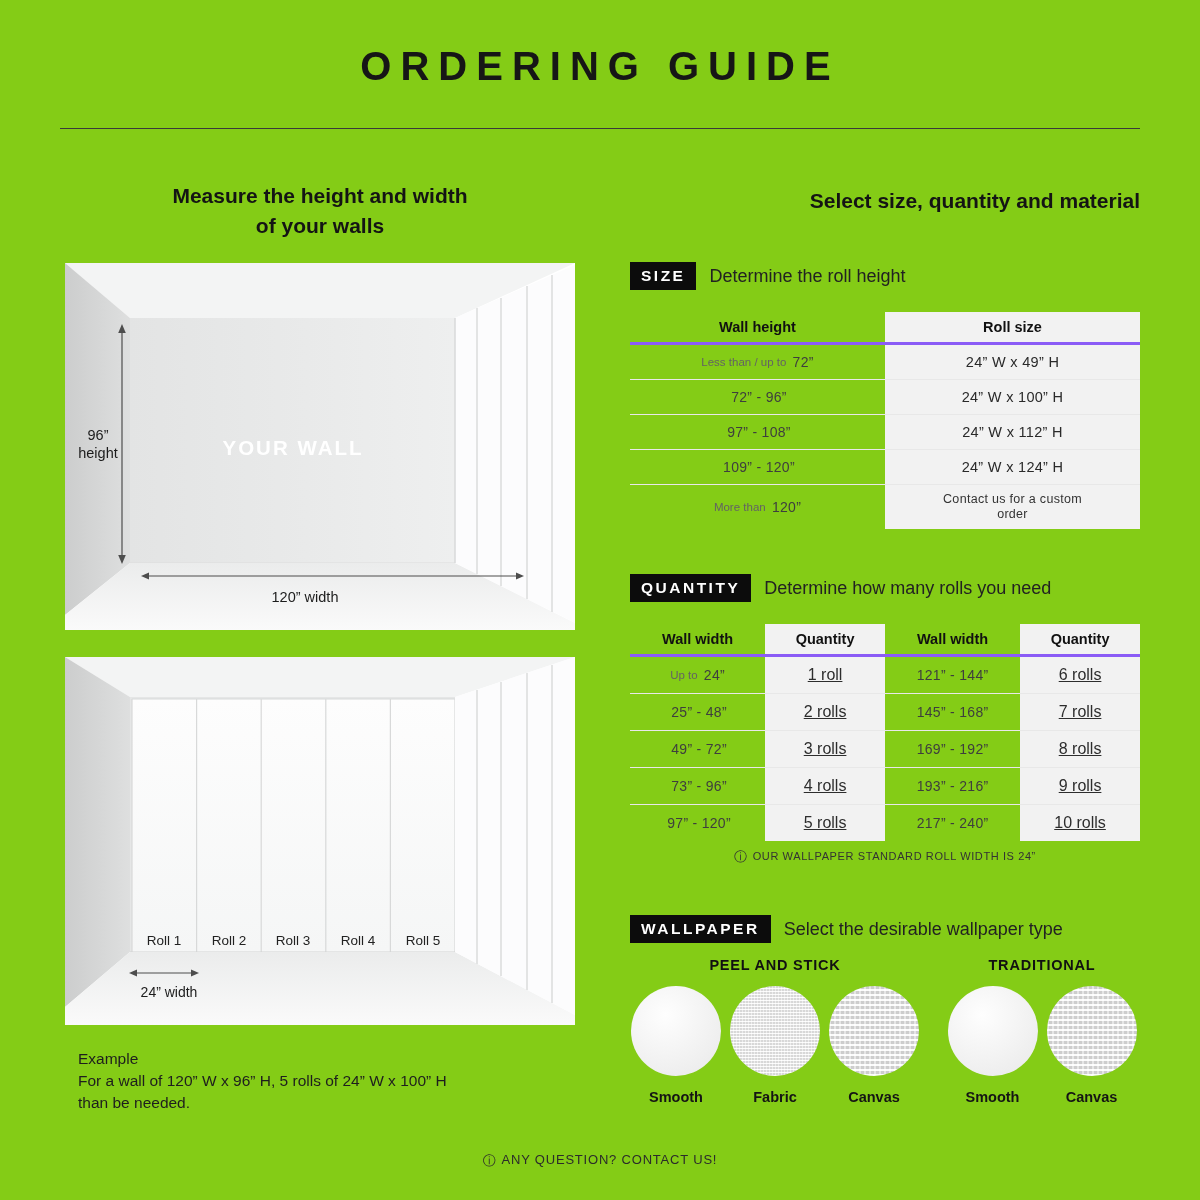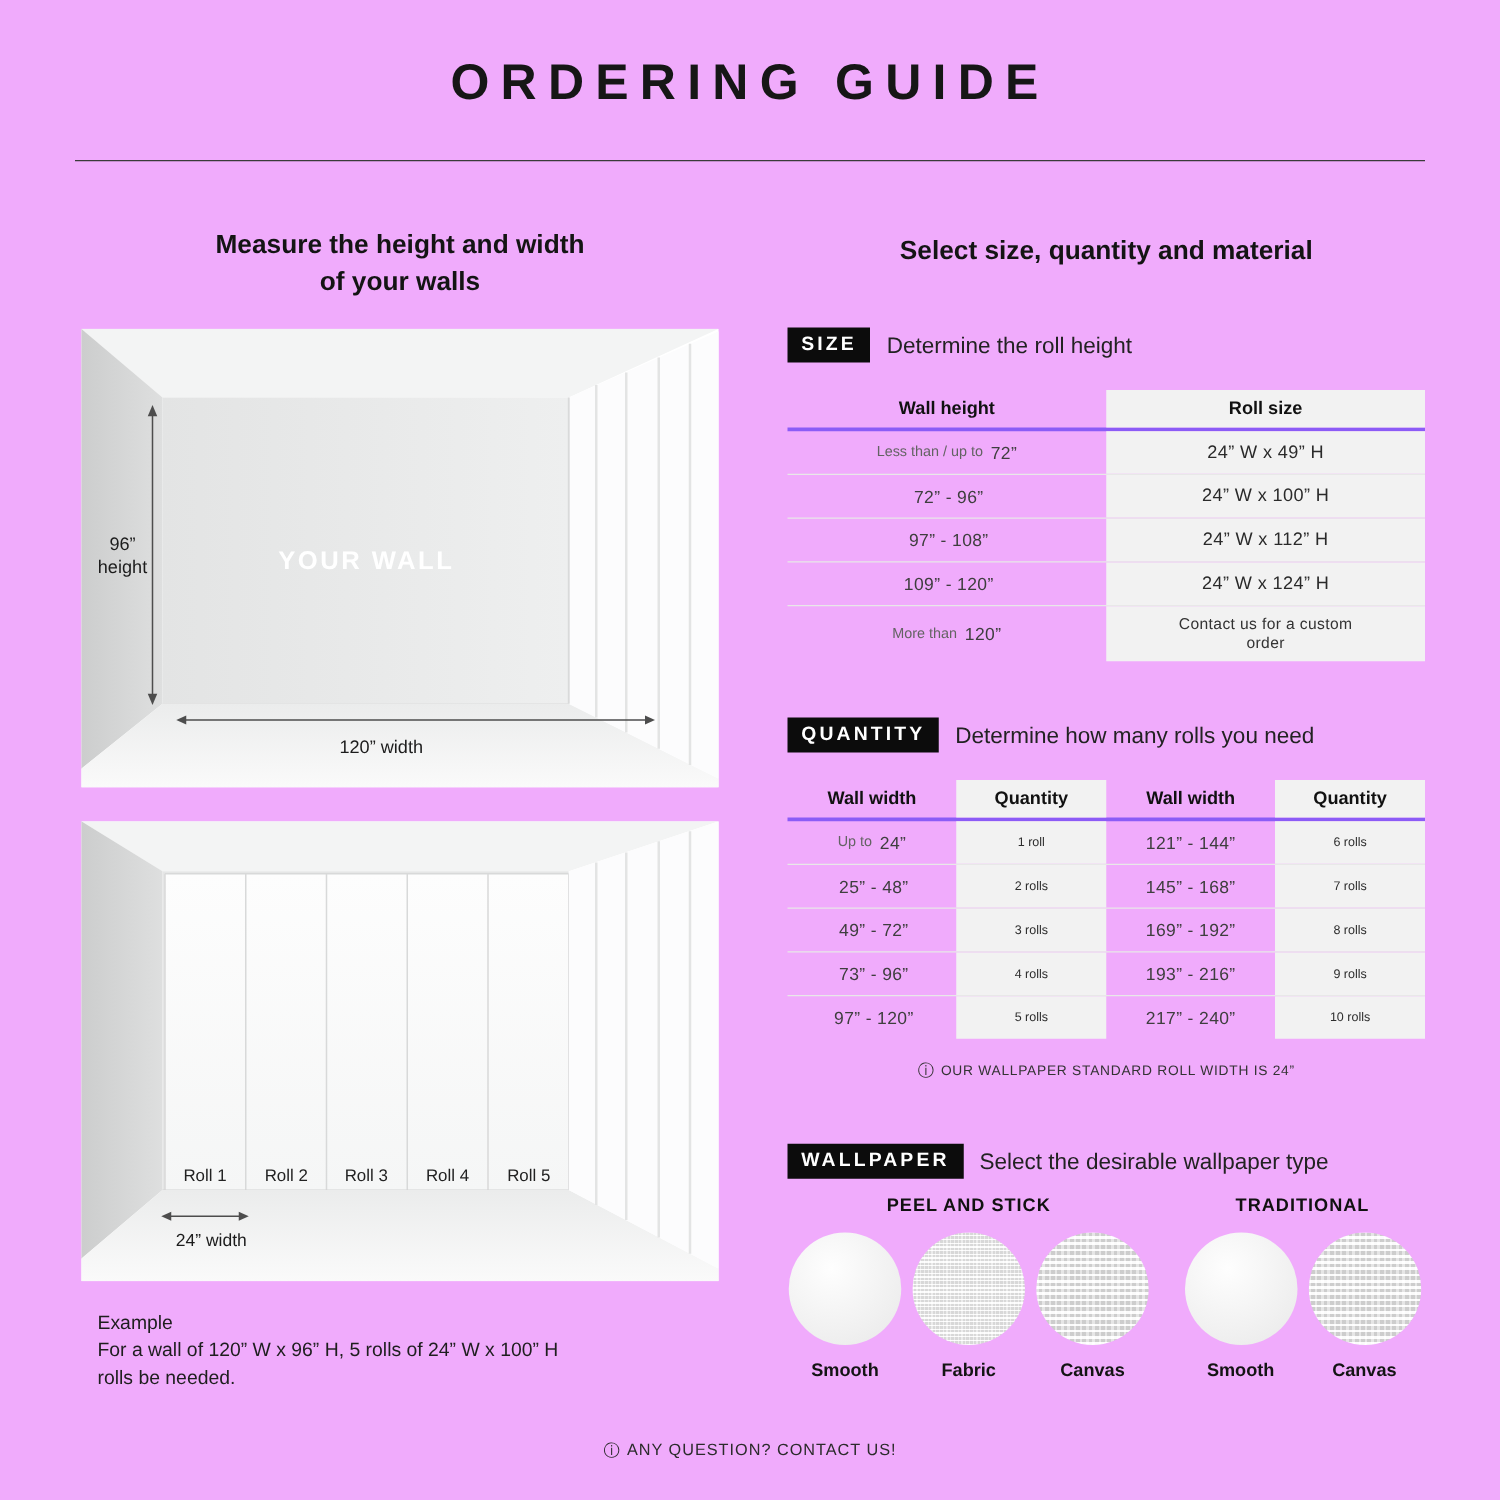--- a/index.html
+++ b/index.html
@@ -1,30 +1,30 @@
 <!DOCTYPE html>
 <html><head>
 <meta charset="utf-8">
 <style>
   * { margin:0; padding:0; box-sizing:border-box; }
   html,body { background:#ffffff; }
   .page {
     position:relative; width:1200px; height:1200px; margin:0 auto;
-    background:#f0abfc; color:#1c1c1c; overflow:hidden;
+    background:#84cc16; color:#1c1c1c; overflow:hidden;
     font-family:"Liberation Sans","DejaVu Sans",sans-serif;
   }
   .title {
     position:absolute; top:44px; left:0; width:100%; text-align:center;
     font-size:40px; font-weight:600; letter-spacing:9px; color:#161616;
   }
   .rule { position:absolute; top:128px; left:60px; width:1080px; border-top:1px solid #3a3a3a; }
 
   .heading { position:absolute; font-size:21px; font-weight:600; color:#141414; text-align:center; line-height:30px; }
   #left-heading { left:65px; top:181px; width:510px; }
-  #right-heading { left:630px; top:186px; width:510px; }
+  #right-heading { left:630px; top:186px; width:510px;text-align:right; }
 
   
   .room { position:absolute; left:65px; width:510px; }
   #room1 { top:263px; height:367px; }
   #room2 { top:657px; height:368px; }
   .room svg { width:100%; height:100%; display:block; }
   .room text { font-family:"Liberation Sans","DejaVu Sans",sans-serif; }
 
   
   .example { position:absolute; left:78px; top:1048px; font-size:15.5px; line-height:22px; color:#1e1e1e; }
@@ -45,21 +45,21 @@
   .t-row.t-head { border-bottom:3px solid #8b5cf6; }
   .cell { width:50%; display:flex; align-items:center; justify-content:center; text-align:center; padding:9px 6px; }
   .qcell { display:flex; align-items:center; justify-content:center; text-align:center; padding:9px 4px; }
   .qcell.c1,.qcell.c3 { width:26.5%; }
   .qcell.c2,.qcell.c4 { width:23.5%; }
   .t-head .cell,.t-head .qcell { font-weight:700; font-size:14.5px; color:#111111; padding-top:7px; padding-bottom:7px; }
   .shade { background:#f2f2f2; }
   .wprefix { font-size:11.5px; color:#636363; margin-right:3px; white-space:pre; }
   .wvalue  { font-size:14px; color:#3e3e3e; letter-spacing:0.3px; }
   .rollval { font-size:14.5px; color:#2a2a2a; letter-spacing:0.3px; }
-  .qtyval  { font-size:10px; color:#2d2d2d; }
+  .qtyval  { font-size:16px; color:#2d2d2d;text-decoration:underline; }
   .t-row.custom .rollval { font-size:12.5px; line-height:15px; max-width:150px; color:#333333; }
   .t-row.custom .cell { padding-top:7px; padding-bottom:7px; }
 
   .roll-note { position:absolute; left:630px; top:848px; width:510px; text-align:center; font-size:11px; letter-spacing:0.6px; color:#333333; }
   .info-icon { font-size:13px; margin-right:5px; vertical-align:-1px; }
 
   
   .material-group { position:absolute; top:957px; text-align:center; }
   #group-peel { left:628px; width:294px; }
   #group-trad { left:942px; width:200px; }
@@ -187,21 +187,21 @@
       </g>
       <polygon points="64,316 72,312.4 72,319.6" fill="#4d4d4d"></polygon>
       <polygon points="134,316 126,312.4 126,319.6" fill="#4d4d4d"></polygon>
       <text x="104" y="340" text-anchor="middle" font-size="14" fill="#1c1c1c">24” width</text>
     </svg>
   </div>
 
   <div class="example">
     <div>Example</div>
     <div>For a wall of 120” W x 96” H, 5 rolls of 24” W x 100” H</div>
-    <div>rolls be needed.</div>
+    <div>than be needed.</div>
   </div>
 
   <div class="heading" id="right-heading">Select size, quantity and material</div>
 
   <div class="section-head" id="size-head">
     <span class="badge">SIZE</span>
     <span class="section-desc">Determine the roll height</span>
   </div>
 
   <div class="size-table">

